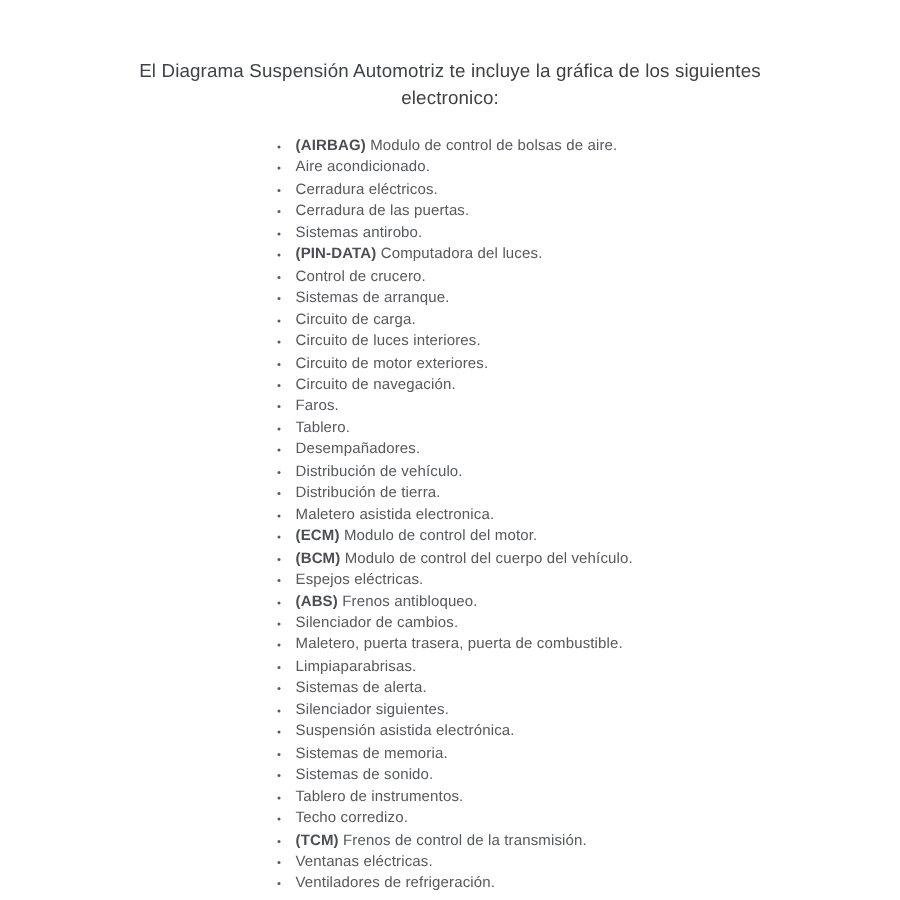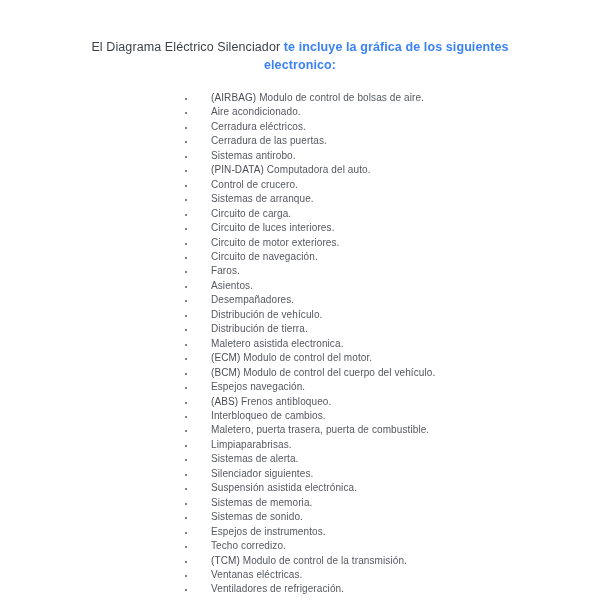--- a/index.html
+++ b/index.html
@@ -23,120 +23,119 @@
   .doc-title {
     margin: 39px auto 0 auto;
     width: 480px;
     text-align: center;
     font-size: 12.5px;
     line-height: 17.5px;
     color: #3e4248;
     letter-spacing: 0.1px;
   }
   .doc-title .bold {
-    font-weight: 700;
-    color: #3b82f6;
+    font-weight: 400;
+    color: #404040;
   }
   ul.components {
     margin: 17px 0 0 0;
     padding: 0 0 0 196px;
     list-style: disc outside;
   }
   ul.components li {
     font-size: 10px;
     line-height: 14.45px;
     color: #55585e;
     letter-spacing: 0.1px;
     padding-left: 1px;
   }
   ul.components li::marker {
     color: #55585e;
     font-size: 8px;
   }
   ul.components li .code {
-    font-weight: 400;
+    font-weight: 700;
     color: #4b4e54;
-    margin-left: 14px;
   }
 </style>
 </head>
 <body>
 
 <div class="page">
 
   <div class="doc-title">
-    <span>El Diagrama Eléctrico Silenciador </span><span class="bold">te incluye la gráfica de los siguientes</span><br>
+    <span>El Diagrama Suspensión Automotriz </span><span class="bold">te incluye la gráfica de los siguientes</span><br>
     <span class="bold">electronico:</span>
   </div>
 
   <ul class="components" id="components-list">
     <li><span class="code">(AIRBAG) </span><span class="txt">Modulo de control de bolsas de aire.</span></li>
 
     <li><span class="code"></span><span class="txt">Aire acondicionado.</span></li>
 
     <li><span class="code"></span><span class="txt">Cerradura eléctricos.</span></li>
 
     <li><span class="code"></span><span class="txt">Cerradura de las puertas.</span></li>
 
     <li><span class="code"></span><span class="txt">Sistemas antirobo.</span></li>
 
-    <li><span class="code">(PIN-DATA) </span><span class="txt">Computadora del auto.</span></li>
+    <li><span class="code">(PIN-DATA) </span><span class="txt">Computadora del luces.</span></li>
 
     <li><span class="code"></span><span class="txt">Control de crucero.</span></li>
 
     <li><span class="code"></span><span class="txt">Sistemas de arranque.</span></li>
 
     <li><span class="code"></span><span class="txt">Circuito de carga.</span></li>
 
     <li><span class="code"></span><span class="txt">Circuito de luces interiores.</span></li>
 
     <li><span class="code"></span><span class="txt">Circuito de motor exteriores.</span></li>
 
     <li><span class="code"></span><span class="txt">Circuito de navegación.</span></li>
 
     <li><span class="code"></span><span class="txt">Faros.</span></li>
 
-    <li><span class="code"></span><span class="txt">Asientos.</span></li>
+    <li><span class="code"></span><span class="txt">Tablero.</span></li>
 
     <li><span class="code"></span><span class="txt">Desempañadores.</span></li>
 
     <li><span class="code"></span><span class="txt">Distribución de vehículo.</span></li>
 
     <li><span class="code"></span><span class="txt">Distribución de tierra.</span></li>
 
     <li><span class="code"></span><span class="txt">Maletero asistida electronica.</span></li>
 
     <li><span class="code">(ECM) </span><span class="txt">Modulo de control del motor.</span></li>
 
     <li><span class="code">(BCM) </span><span class="txt">Modulo de control del cuerpo del vehículo.</span></li>
 
-    <li><span class="code"></span><span class="txt">Espejos navegación.</span></li>
+    <li><span class="code"></span><span class="txt">Espejos eléctricas.</span></li>
 
     <li><span class="code">(ABS) </span><span class="txt">Frenos antibloqueo.</span></li>
 
-    <li><span class="code"></span><span class="txt">Interbloqueo de cambios.</span></li>
+    <li><span class="code"></span><span class="txt">Silenciador de cambios.</span></li>
 
     <li><span class="code"></span><span class="txt">Maletero, puerta trasera, puerta de combustible.</span></li>
 
     <li><span class="code"></span><span class="txt">Limpiaparabrisas.</span></li>
 
     <li><span class="code"></span><span class="txt">Sistemas de alerta.</span></li>
 
     <li><span class="code"></span><span class="txt">Silenciador siguientes.</span></li>
 
     <li><span class="code"></span><span class="txt">Suspensión asistida electrónica.</span></li>
 
     <li><span class="code"></span><span class="txt">Sistemas de memoria.</span></li>
 
     <li><span class="code"></span><span class="txt">Sistemas de sonido.</span></li>
 
-    <li><span class="code"></span><span class="txt">Espejos de instrumentos.</span></li>
+    <li><span class="code"></span><span class="txt">Tablero de instrumentos.</span></li>
 
     <li><span class="code"></span><span class="txt">Techo corredizo.</span></li>
 
-    <li><span class="code">(TCM) </span><span class="txt">Modulo de control de la transmisión.</span></li>
+    <li><span class="code">(TCM) </span><span class="txt">Frenos de control de la transmisión.</span></li>
 
     <li><span class="code"></span><span class="txt">Ventanas eléctricas.</span></li>
 
     <li><span class="code"></span><span class="txt">Ventiladores de refrigeración.</span></li>
   </ul>
 
 </div>
 
 </body></html>

